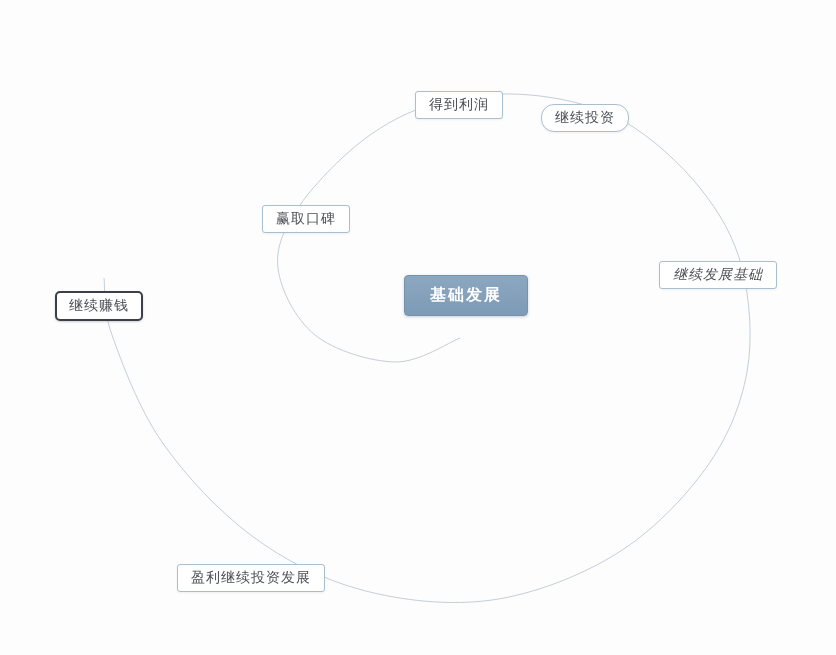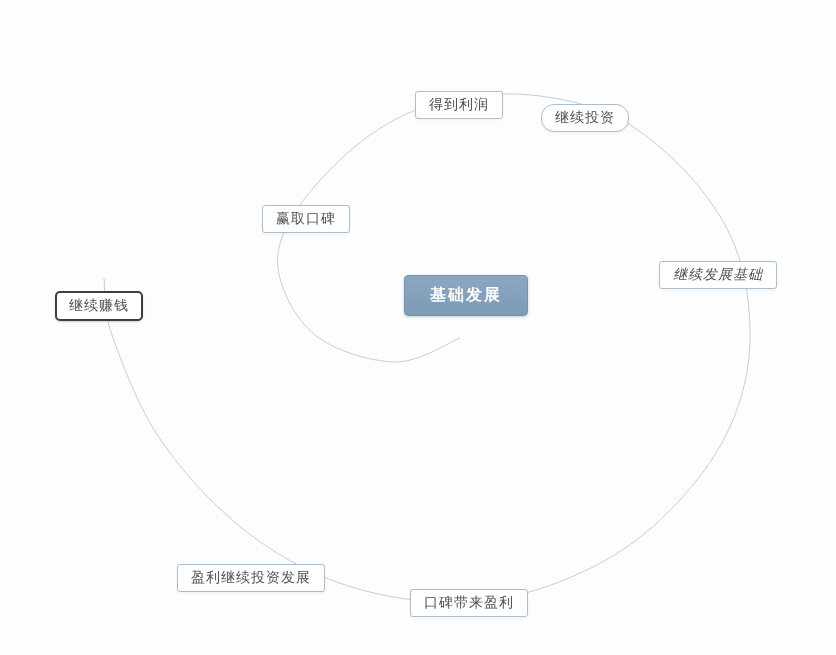--- a/index.html
+++ b/index.html
@@ -78,21 +78,20 @@
     <path id="spiral-path" fill="none" stroke-width="1" d="M 460 338 C 449.2 342.0, 419.2 362.5, 395 362 C 370.8 361.5, 334.5 350.7, 315 335 C 295.5 319.3, 280.5 289.7, 278 268 C 275.5 246.3, 284.7 227.2, 300 205 C 315.3 182.8, 345.3 152.5, 370 135 C 394.7 117.5, 419.7 106.5, 448 100 C 476.3 93.5, 510.5 92.3, 540 96 C 569.5 99.7, 598.3 106.7, 625 122 C 651.7 137.3, 680.5 163.7, 700 188 C 719.5 212.3, 734.2 237.3, 742 268 C 749.8 298.7, 753.0 338.7, 747 372 C 741.0 405.3, 727.8 437.7, 706 468 C 684.2 498.3, 651.7 532.0, 616 554 C 580.3 576.0, 534.3 594.0, 492 600 C 449.7 606.0, 402.0 600.7, 362 590 C 322.0 579.3, 285.3 560.7, 252 536 C 218.7 511.3, 185.3 475.5, 162 442 C 138.7 408.5, 121.7 362.3, 112 335 C 102.3 307.7, 105.3 287.5, 104 278" stroke="#c5ced6"></path>
   </svg>
 
   <div class="node pos-0">得到利润</div>
 
   <div class="node pos-1">继续投资</div>
 
   <div class="node pos-2">继续发展基础</div>
 
 
-  <div class="node pos-4">口碑带来盈利</div>
 
   <div class="node pos-5">盈利继续投资发展</div>
 
   <div class="node pos-6 selected">继续赚钱</div>
 
   <div class="node pos-7">赢取口碑</div>
 
   <div class="center-node">基础发展</div>
 
 </div>

